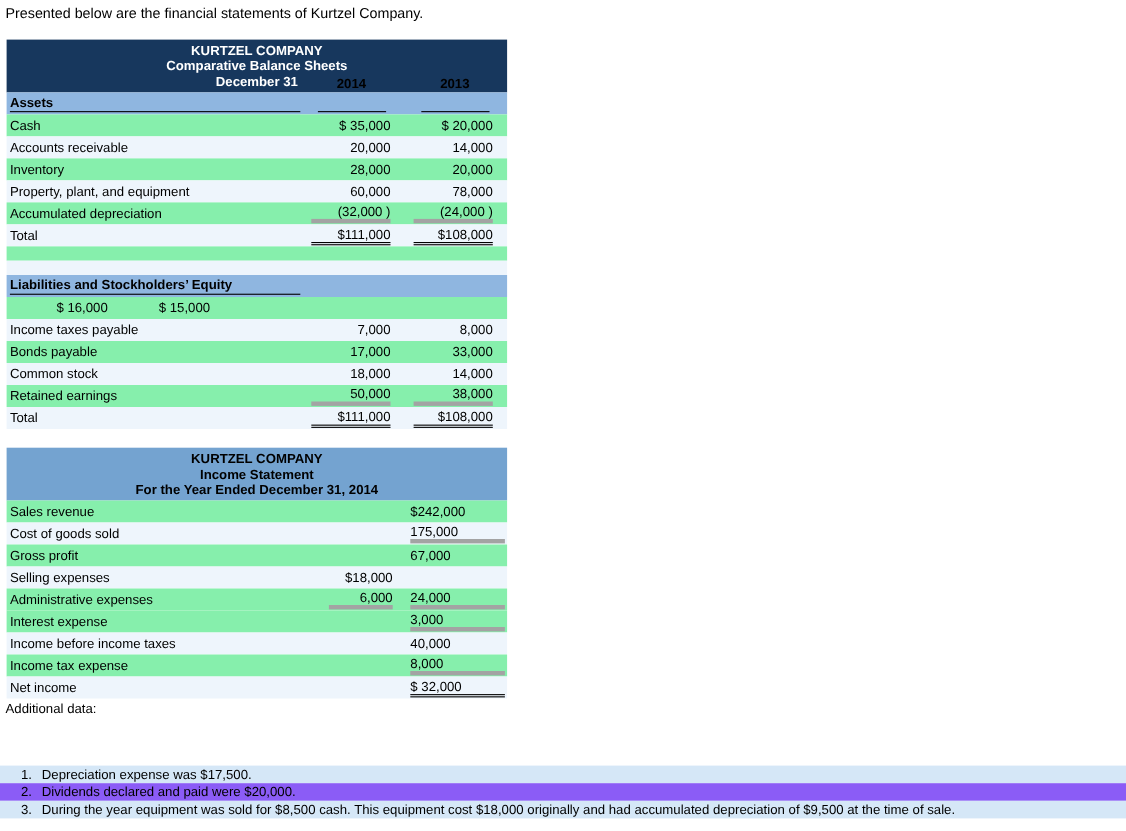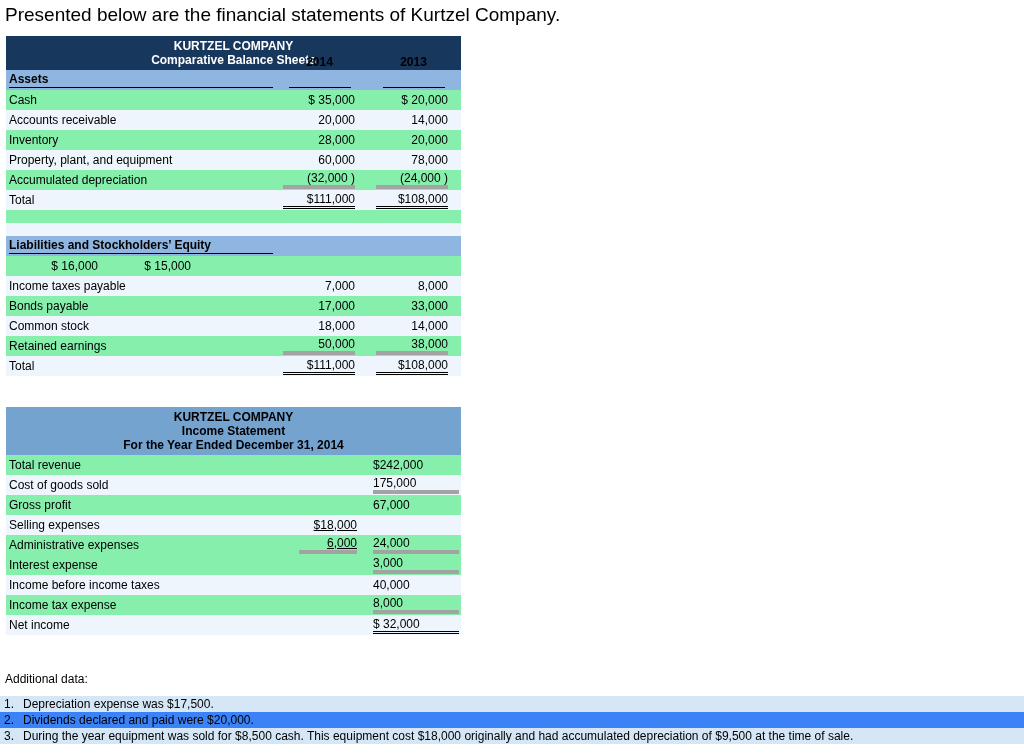--- a/index.html
+++ b/index.html
@@ -1,21 +1,21 @@
 <!DOCTYPE html>
 <html><head>
 <meta charset="utf-8">
 <style>
   * { margin:0; padding:0; box-sizing:border-box; }
   html, body { background:#ffffff; }
   body {
     width:1024px; height:755px; position:relative; overflow:hidden;
     font-family:"Liberation Sans", sans-serif; font-size:12px; color:#000;
   }
-  .intro { position:absolute; left:5px; top:4px; font-size:19px; }
+  .intro { position:absolute; left:5px; top:4px; font-size:13px; }
 
   .fin-table { position:absolute; left:6px; width:455px; }
   .bs { top:36px; }
   .is { top:407px; }
 
   .navy-head { background:#17375D; color:#fff; font-weight:bold; text-align:center; padding:3px 0; }
   .navy-head div { line-height:14px; }
   .blue-head { background:#74A3D0; color:#000; font-weight:bold; text-align:center; padding:3px 0; }
   .blue-head div { line-height:14px; }
 
@@ -32,42 +32,43 @@
   .hc2 { width:100px; text-align:center; }
   .yr { display:inline-block; width:62px; text-align:center; border-bottom:1px solid #000; padding-bottom:18px; }
 
   .amt1 { width:98px; display:flex; justify-content:flex-end; padding-right:6px; }
   .amt2 { width:100px; display:flex; justify-content:flex-end; padding-right:13px; }
   .amt1 span, .amt2 span { display:inline-block; min-width:72px; text-align:right; }
 
   .il { flex:1; padding-left:3px; white-space:nowrap; }
   .im { width:88px; display:flex; justify-content:flex-end; padding-right:2px; }
   .ir { width:102px; display:flex; justify-content:flex-end; padding-right:2px; }
-  .im span { display:inline-block; min-width:58px; text-align:right;text-decoration:underline; }
+  .im span { display:inline-block; min-width:58px; text-align:right; }
   .ir span { display:inline-block; min-width:86px; text-align:left; }
 
   .ul span  { border-bottom:4px solid #a3a3a3; }
   .dul span { border-bottom:3px double #000; }
 
-  .add-head { position:absolute; left:5px; top:672px; }
+  .add-head { position:absolute; left:5px; top:637px; }
   .add-list { position:absolute; left:0; top:696px; width:1024px; }
-  .add-row { height:16px; line-height:16px; padding-left:4px; white-space:nowrap; }
+  .add-row { height:16px; line-height:16px; padding-left:19px; white-space:nowrap; }
   .add-row.s1 { background:#D5E7F7; }
-  .add-row.s2 { background:#3b82f6; }
+  .add-row.s2 { background:#8b5cf6; }
   .add-row .num { display:inline-block; min-width:14px; margin-right:5px; }
 </style>
 </head>
 <body>
 
 <div class="intro">Presented below are the financial statements of Kurtzel Company.</div>
 
 <div class="fin-table bs">
   <div class="navy-head">
     <div>KURTZEL COMPANY</div>
     <div>Comparative Balance Sheets</div>
+    <div>December 31</div>
   </div>
 
   <div class="row sec">
     <div class="lbl"><span class="hdr-ul">Assets</span></div>
     <div class="hc1"><span class="yr">2014</span></div>
     <div class="hc2"><span class="yr">2013</span></div>
   </div>
 
   <div class="row a">
     <div class="lbl">Cash</div>
@@ -187,21 +188,21 @@
 </div>
 
 <div class="fin-table is">
   <div class="blue-head">
     <div>KURTZEL COMPANY</div>
     <div>Income Statement</div>
     <div>For the Year Ended December 31, 2014</div>
   </div>
 
   <div class="row a">
-    <div class="il">Total revenue</div>
+    <div class="il">Sales revenue</div>
     <div class="im">
         <span></span>
       </div>
     <div class="ir">
         <span>$242,000</span>
       </div>
   </div>
   <div class="row b">
     <div class="il">Cost of goods sold</div>
     <div class="im">

